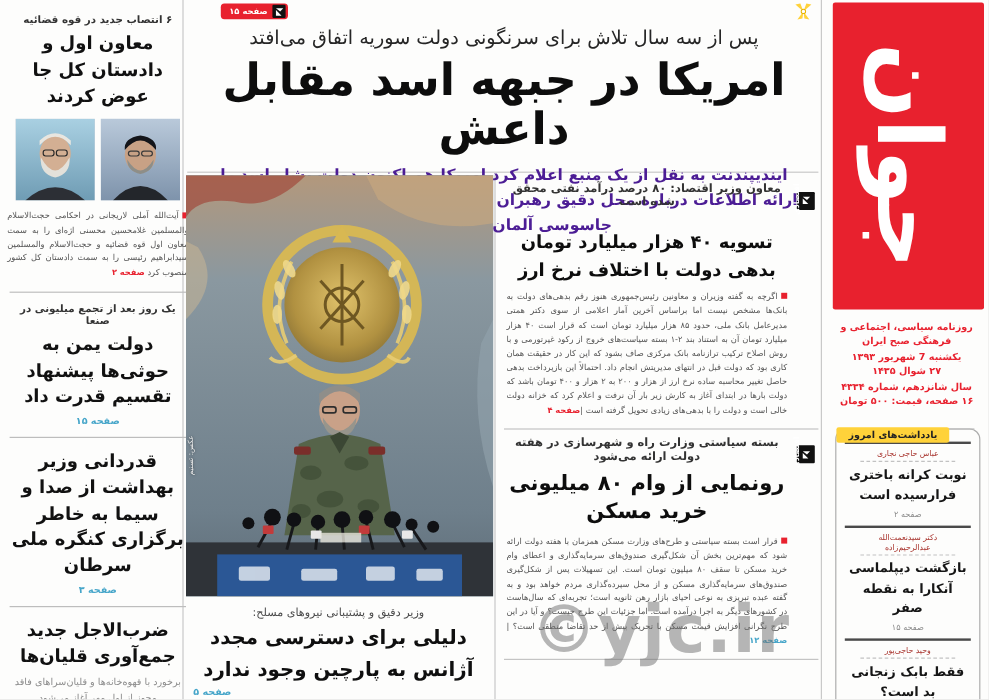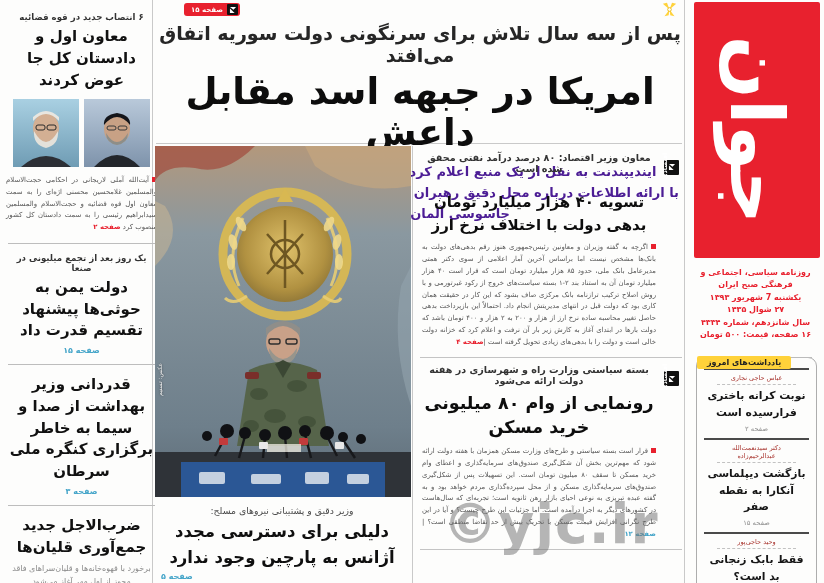--- a/index.html
+++ b/index.html
@@ -52,21 +52,21 @@
   .lead { position:absolute; right:140px; left:156px; top:0; height:142px; text-align:center; }
   .page-tab {
     position:absolute; left:28px; top:3px; height:13px; display:flex; align-items:center;
     background:#e8212e; border-radius:3px; padding:0 2px 0 7px; gap:4px; direction:ltr;
   }
   .page-tab .tab-label { color:#fff; font-size:7px; font-weight:bold; }
   .tag-glyph { width:11px; height:11px; background:#111; display:inline-flex;
     align-items:center; justify-content:center; border-radius:1px; }
   .tag-glyph svg { width:8px; height:8px; display:block; }
   .ribbon { position:absolute; right:6px; top:2px; width:17px; height:15px; }
-  .lead .kicker { margin-top:22px; font-size:19px; font-weight:700; color:#262626; }
+  .lead .kicker { margin-top:22px; font-size:16px; font-weight:400; color:#262626; }
   .lead .headline { margin-top:6px; font-size:37px; font-weight:bold; color:#0d0d0d;
     letter-spacing:-1px; line-height:1.1; }
   .lead .deck { font-size:13px; font-weight:bold; color:#4c1d95; line-height:1.6; }
   .lead .deck.first { margin-top:9px; }
 
   
   .leftcol { position:absolute; left:0; top:0; width:164px; height:583px; padding:12px 7px 4px 6px; }
   .leftcol .kicker { text-align:center; font-size:8.6px; color:#333; font-weight:600; }
   .leftcol .headline { text-align:center; font-size:15px; font-weight:bold; color:#111;
     line-height:1.45; margin-top:4px; }

